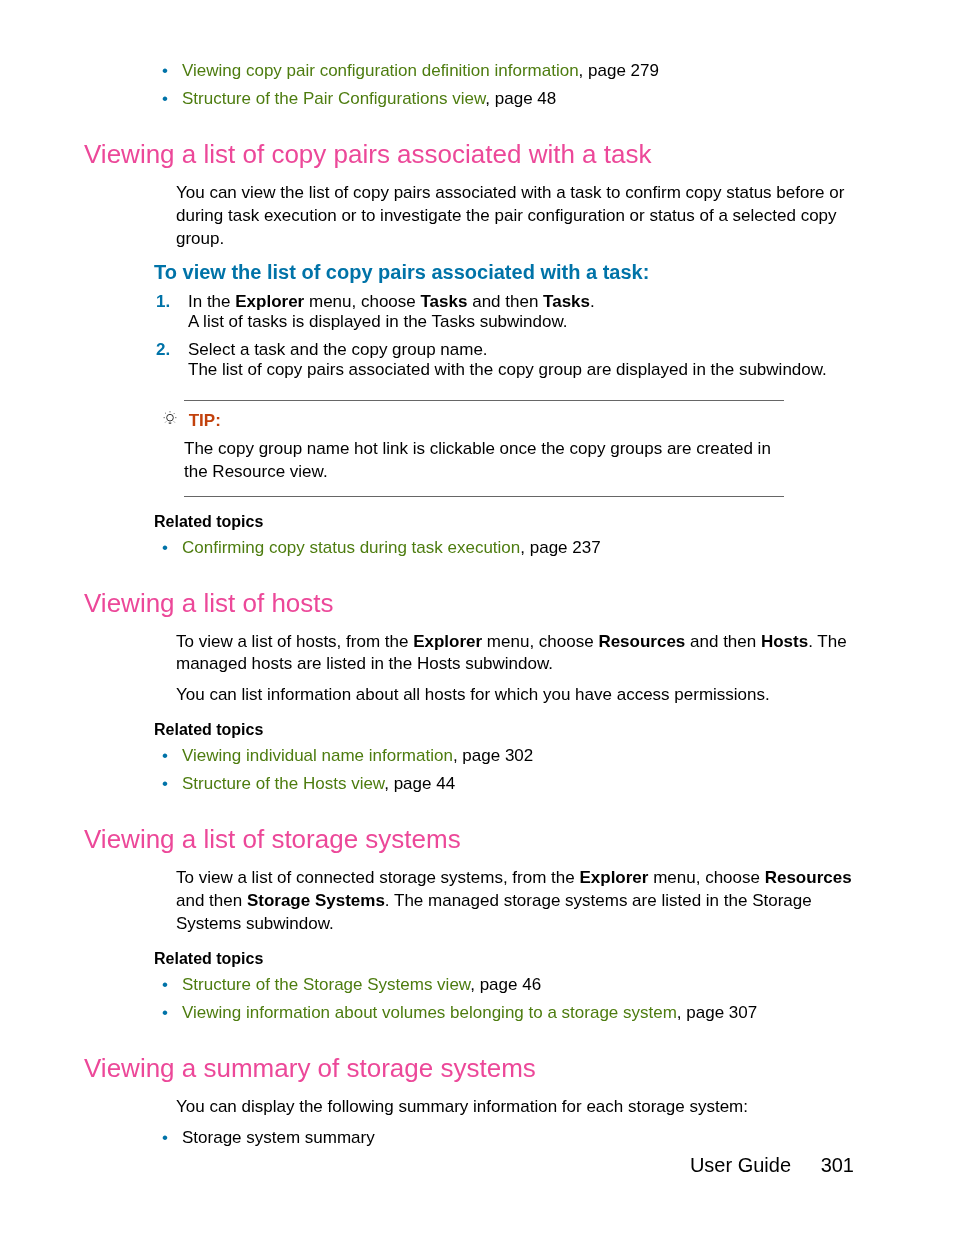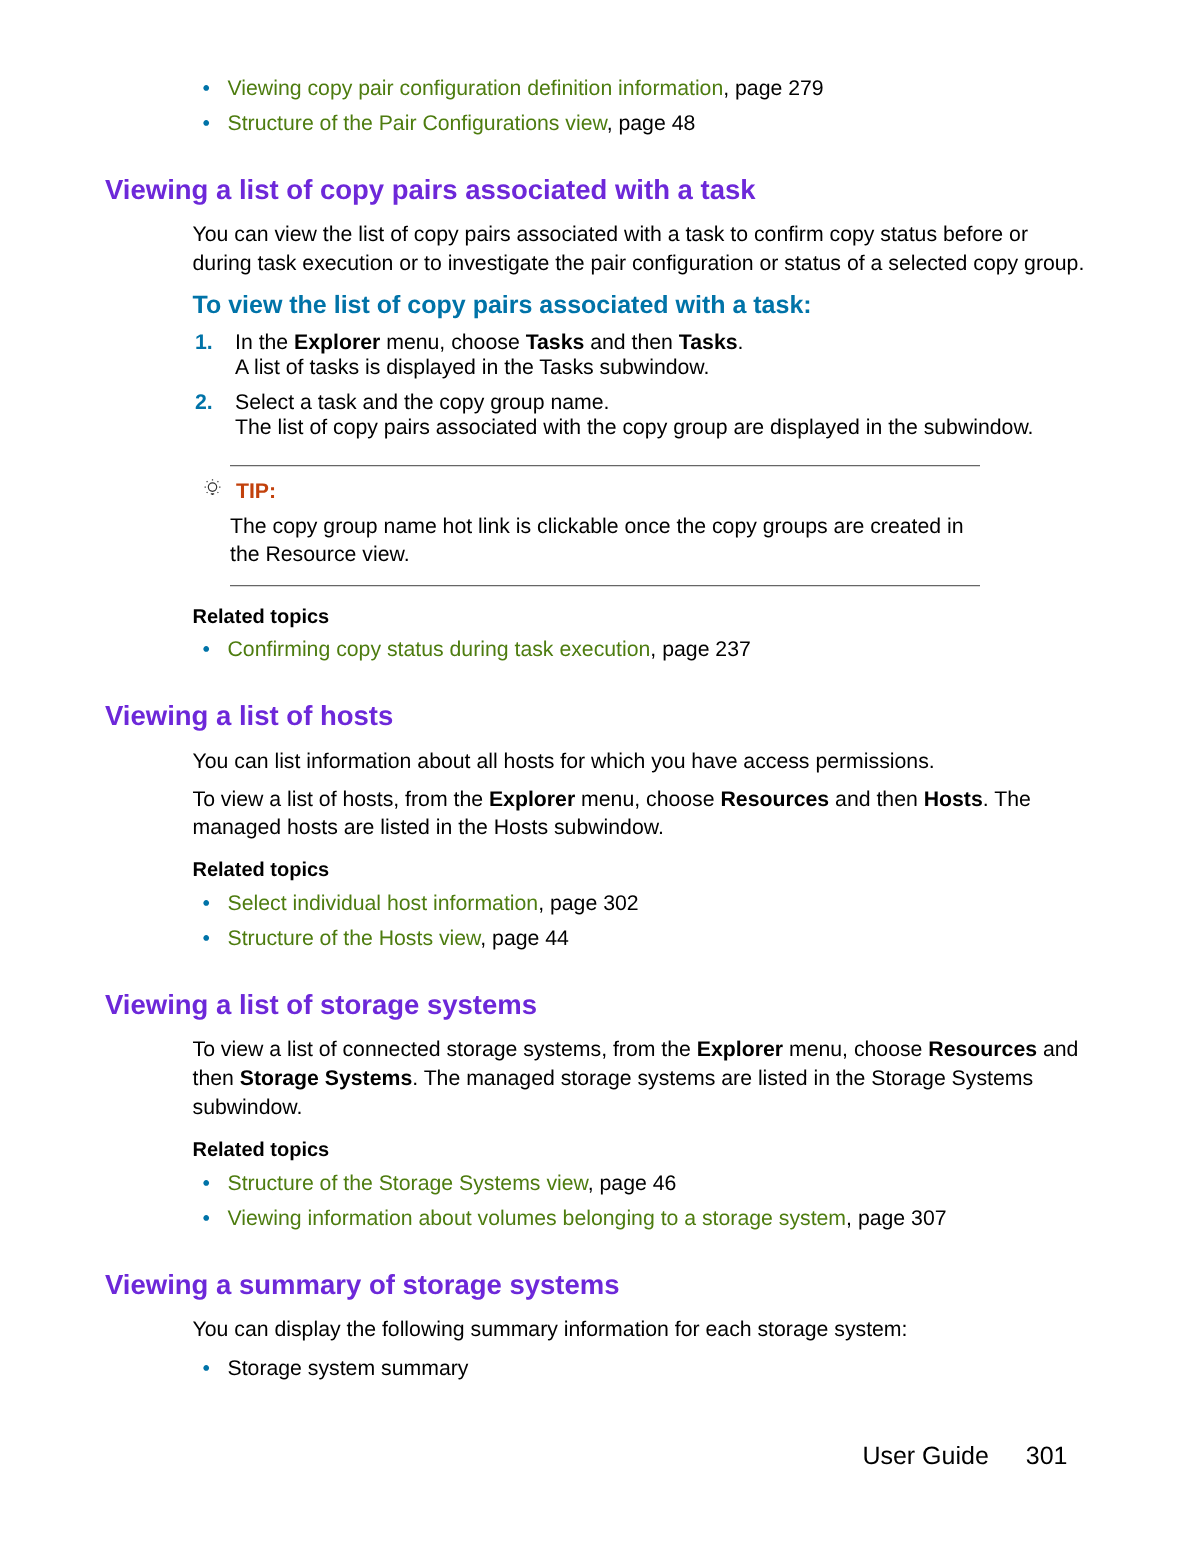--- a/index.html
+++ b/index.html
@@ -14,28 +14,28 @@
     background: #fff;
     position: relative;
   }
   .page {
     box-sizing: border-box;
     padding: 55px 84px 60px 84px;
     width: 954px;
   }
   .link { color: #4d7c0f; }
   h2.section {
-    font-weight: 700;
-    font-size: 22px;
-    color: #6d28d9;
+    font-weight: 400;
+    font-size: 26px;
+    color: #ec4899;
     margin: 28px 0 12px 0;
     letter-spacing: 0px;
   }
   .bodytext {
-    margin: 8px 0 8px 70px;
+    margin: 8px 0 8px 92px;
     line-height: 1.35;
   }
   .subhead-blue {
     color: #0073a8;
     font-weight: bold;
     margin: 10px 0 8px 70px;
     font-size: 20px;
   }
   .subhead-black {
     font-weight: bold;
@@ -166,27 +166,27 @@
     <p class="tip-text">The copy group name hot link is clickable once the copy groups are created in the Resource view.</p>
     <hr class="tip-rule">
   </div>
 
   <p class="subhead-black">Related topics</p>
   <ul class="bullets">
     <li><span class="link">Confirming copy status during task execution</span><span>, page 237</span></li>
   </ul>
 
   <h2 class="section">Viewing a list of hosts</h2>
-  <p class="bodytext">You can list information about all hosts for which you have access permissions.</p>
   <p class="bodytext">
     <span>To view a list of hosts, from the </span><b>Explorer</b><span> menu, choose </span><b>Resources</b><span> and then </span><b>Hosts</b><span>. The managed hosts are listed in the Hosts subwindow.</span>
   </p>
+  <p class="bodytext">You can list information about all hosts for which you have access permissions.</p>
   <p class="subhead-black">Related topics</p>
   <ul class="bullets">
-    <li><span class="link">Select individual host information</span><span>, page 302</span></li>
+    <li><span class="link">Viewing individual name information</span><span>, page 302</span></li>
     <li><span class="link">Structure of the Hosts view</span><span>, page 44</span></li>
   </ul>
 
   <h2 class="section">Viewing a list of storage systems</h2>
   <p class="bodytext">
     <span>To view a list of connected storage systems, from the </span><b>Explorer</b><span> menu, choose </span><b>Resources</b><span> and then </span><b>Storage Systems</b><span>. The managed storage systems are listed in the Storage Systems subwindow.</span>
   </p>
   <p class="subhead-black">Related topics</p>
   <ul class="bullets">
     <li><span class="link">Structure of the Storage Systems view</span><span>, page 46</span></li>

